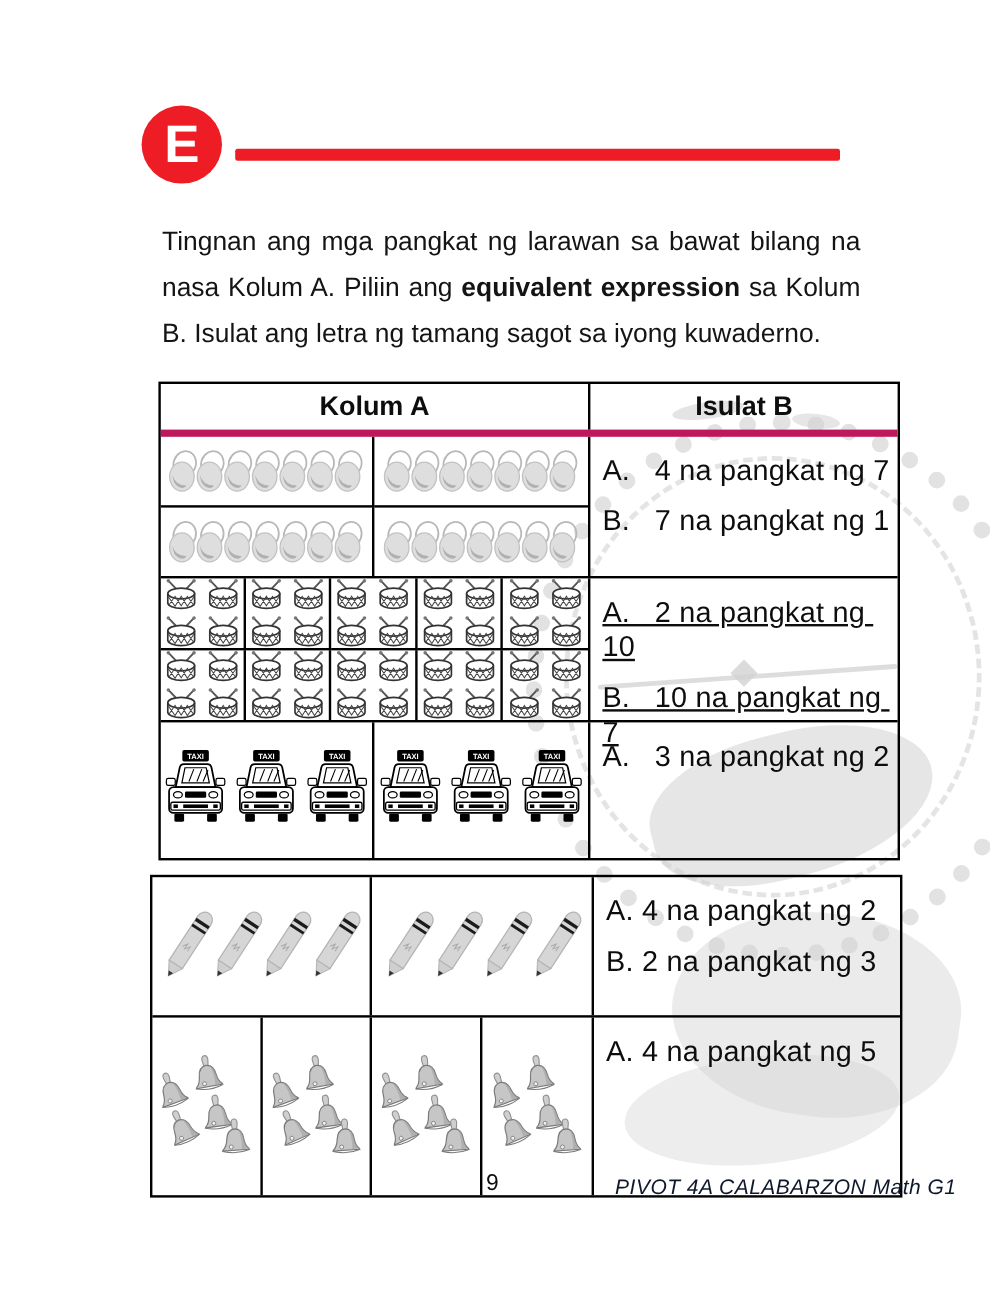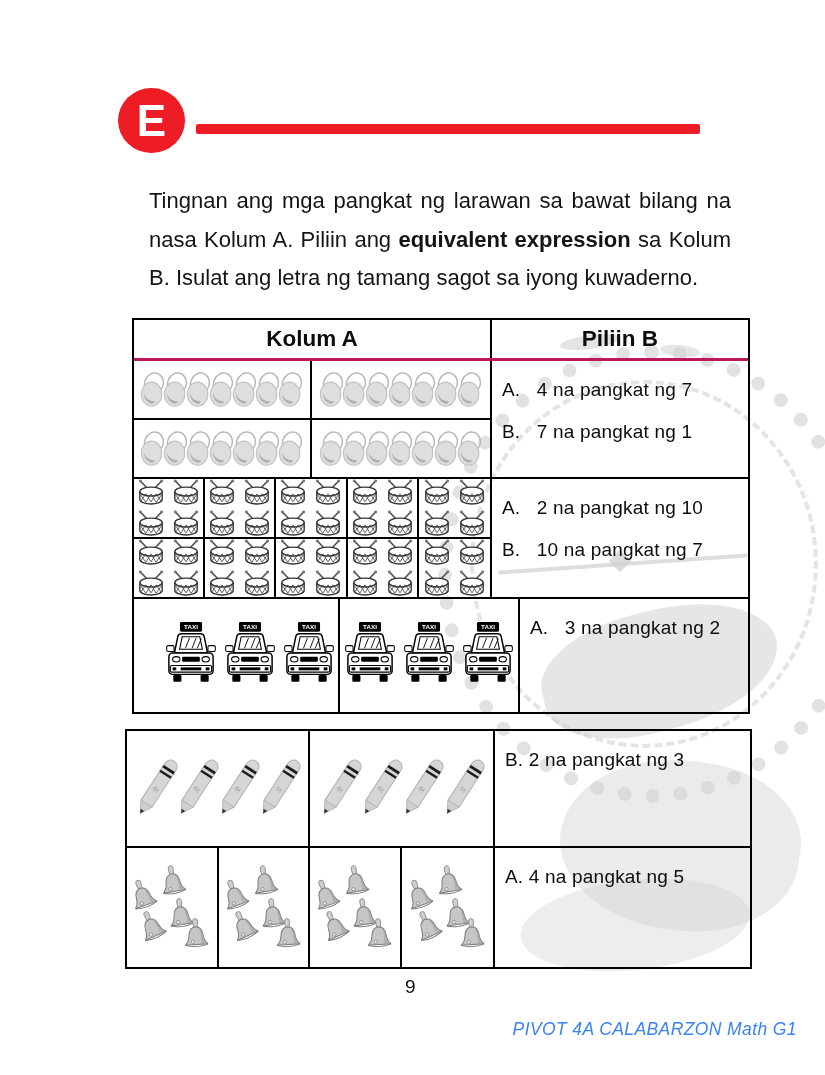--- a/index.html
+++ b/index.html
@@ -18,74 +18,74 @@
   .wm-blob3{left:520px;top:880px;width:230px;height:90px;border-radius:50%;opacity:.4;transform:rotate(-6deg);}
   .wm-speck1{left:560px;top:335px;width:60px;height:14px;border-radius:50%;opacity:.6;transform:rotate(-8deg);}
   .wm-speck2{left:660px;top:345px;width:40px;height:12px;border-radius:50%;opacity:.55;transform:rotate(6deg);}
 
   
   .badge{position:absolute;left:118px;top:88px;width:67px;height:65px;border-radius:50%;
          display:flex;align-items:center;justify-content:center;z-index:2;}
   .badge span{color:#fff;font-size:44px;font-weight:bold;line-height:1;}
   .redline{position:absolute;left:196px;top:124px;width:504px;height:10px;border-radius:2px;z-index:1;}
   .title{position:absolute;left:133px;top:146px;margin:0;font-size:24px;font-weight:bold;z-index:1;letter-spacing:.2px;}
-  .instructions{position:absolute;left:149px;top:182px;width:582px;margin:0;font-size:22px;line-height:38.5px;
+  .instructions{position:absolute;left:135px;top:182px;width:582px;margin:0;font-size:22px;line-height:38.5px;
                 text-align:justify;z-index:1;color:#141414;}
   .instructions b{font-weight:bold;}
 
   
   .match-table{position:absolute;border:2px solid #000;z-index:1;box-sizing:border-box;background:transparent;}
   .table1{left:132px;top:318px;width:618px;}
   .table2{left:125px;top:729px;width:627px;}
 
-  .t-header{display:flex;height:38px;border-bottom:3px solid #be185d;}
+  .t-header{display:flex;height:38px;border-bottom:6px solid #be185d;}
   .h-cell{display:flex;align-items:center;justify-content:center;font-weight:bold;font-size:22.5px;box-sizing:border-box;}
   .h-a{width:358px;border-right:2px solid #000;}
   .h-b{flex:1;}
 
   .t-row{display:flex;border-bottom:2px solid #000;box-sizing:border-box;}
   .t-row:last-child{border-bottom:none;}
   .col-a{border-right:2px solid #000;box-sizing:border-box;}
   .table1 .col-a{width:358px;}
   .table2 .col-a{width:368px;}
   .col-b{flex:1;padding:8px 4px 0 10px;box-sizing:border-box;}
 
   .row-baskets{height:118px;}
-  .row-drums{height:120px;}
-  .row-taxis{height:113px;margin-left:28px;}
+  .row-drums{height:120px;text-decoration:underline;}
+  .row-taxis{height:113px;}
   .row-pencils{height:117px;}
-  .row-bells{height:119px;}
+  .row-bells{height:148px;}
 
   .cells-grid{display:grid;width:100%;height:100%;}
   .group-cell{border-right:2px solid #000;border-bottom:2px solid #000;box-sizing:border-box;
               display:flex;align-items:center;justify-content:center;overflow:hidden;}
   .group-cell.last-col{border-right:none;}
   .group-cell.last-row{border-bottom:none;}
 
-  .option{font-size:19px;line-height:29px;margin:6px 0 13px 0;white-space:pre-wrap;letter-spacing:.2px;}
+  .option{font-size:24px;line-height:29px;margin:6px 0 13px 0;white-space:pre-wrap;letter-spacing:.2px;}
 
   .icon-row{display:flex;align-items:center;justify-content:center;}
   .icon{display:inline-block;line-height:0;}
   .icon-row.baskets .icon + .icon{margin-left:-3px;}
   .icon-row.taxis{align-items:flex-end;gap:3px;padding-bottom:6px;}
   .icon-row.pencils .icon + .icon{margin-left:-15px;}
 
   .drum-grid{display:grid;grid-template-columns:repeat(2,auto);gap:4px 5px;}
 
   .bell-cluster{position:relative;width:87px;height:96px;}
   .bell-cluster .icon{position:absolute;}
   .bell-cluster .b0{left:0px;top:17px;transform:rotate(-6deg);}
   .bell-cluster .b1{left:30px;top:3px;transform:rotate(4deg);}
   .bell-cluster .b2{left:9px;top:48px;transform:rotate(-10deg);}
   .bell-cluster .b3{left:38px;top:36px;transform:rotate(6deg);}
   .bell-cluster .b4{left:53px;top:56px;transform:rotate(10deg);}
 
   
   .pagenum{position:absolute;left:405px;top:976px;font-size:19px;z-index:1;}
-  .source{position:absolute;right:28px;top:979px;font-size:17.5px;font-style:italic;color:#3b82f6;z-index:1;letter-spacing:.4px;margin-top:40px;}
+  .source{position:absolute;right:28px;top:979px;font-size:17.5px;font-style:italic;color:#0f172a;z-index:1;letter-spacing:.4px;}
 </style>
 </head>
 <body>
 
 <div class="page">
 
   <div class="watermark">
     <div class="wm-ring"></div>
     <div class="wm-ring2"></div>
     <div class="wm wm-speck1"></div>
@@ -101,21 +101,21 @@
     <span>E</span>
   </div>
   <div class="redline accent-bg" style="background: rgb(238, 28, 37);"></div>
 
 
   <p class="instructions"><span>Tingnan ang mga pangkat ng larawan sa bawat bilang na nasa Kolum A. Piliin ang </span><b>equivalent expression</b><span> sa Kolum B. Isulat ang letra ng tamang sagot sa iyong kuwaderno.</span></p>
 
   <div id="table1" class="match-table table1">
       <div class="t-header">
         <div class="h-cell h-a">Kolum A</div>
-        <div class="h-cell h-b">Piliin B</div>
+        <div class="h-cell h-b">Isulat B</div>
       </div>
       <div class="t-row row-baskets">
         <div class="col-a">
           <div class="cells-grid" style="grid-template-columns: repeat(2, 1fr);">
             <div class="group-cell">
               <div class="icon-row baskets">
                 <span class="icon"><svg viewBox="0 0 28 38" width="26" height="36">
                     <ellipse cx="15" cy="12" rx="10" ry="11.5" fill="none" stroke="#b8b8b8" stroke-width="1.6" transform="rotate(18 15 12)"></ellipse>
                     <ellipse cx="12.5" cy="23.5" rx="11" ry="13" fill="#dedede" stroke="#c2c2c2" stroke-width="1.2"></ellipse>
                     <path d="M4 22 q2 9 12.5 9.5 q-1.5 3.5 -6.5 1.5 q-5.5 -2.5 -6 -11z" fill="#b0b0b0"></path>
@@ -906,20 +906,21 @@
                       <path d="M24.5 64 h15 l-7.5 13 z" fill="#cfcfcf" stroke="#b4b4b4" stroke-width="1"></path>
                       <path d="M29.5 72.5 l2.5 4.8 l2.5 -4.8 z" fill="#333"></path>
                       <path d="M28 46 l3 -4.5 v5.5 l3.5 -4.5 v5" stroke="#a8a8a8" stroke-width="0.9" fill="none"></path>
                     </g>
                   </svg></span>
               </div>
             </div>
           </div>
         </div>
         <div class="col-b">
+          <div class="option">A. 4 na pangkat ng 2</div>
           <div class="option">B. 2 na pangkat ng 3</div>
         </div>
       </div>
       <div class="t-row row-bells">
         <div class="col-a">
           <div class="cells-grid" style="grid-template-columns: repeat(4, 1fr);">
             <div class="group-cell last-row">
               <div class="bell-cluster">
                 <span class="icon b0"><svg viewBox="0 0 36 46" width="30" height="38">
                     <g transform="rotate(-14 18 23)">

